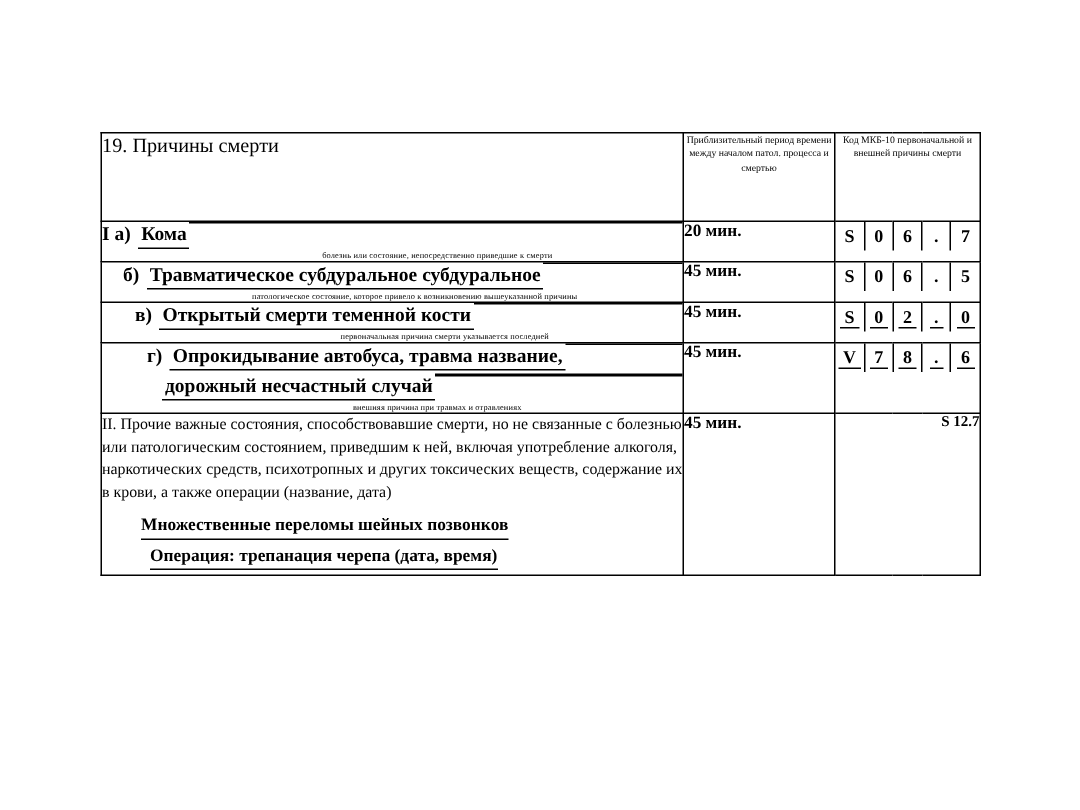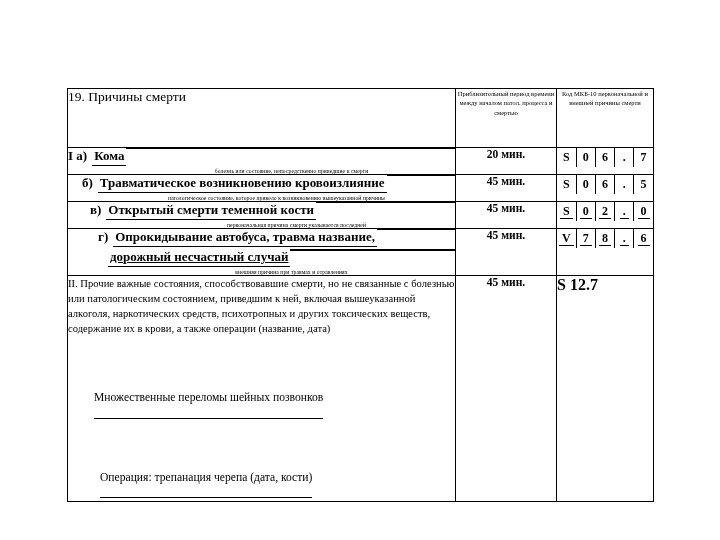--- a/index.html
+++ b/index.html
@@ -99,21 +99,20 @@
   .cause-hint.ind3 { padding-left: 70px; }
   .cause-hint.ind4 { padding-left: 60px; }
 
   .indent-b { padding-left: 14px; }
   .indent-c { padding-left: 22px; }
   .indent-g { padding-left: 30px; }
   .indent-g2 { padding-left: 40px; }
 
   
   .period-cell {
-    text-align: center;
     vertical-align: middle;
     font-size: 11.5px;
     font-weight: bold;
   }
 
   
   .code-cell {
     padding: 0;
     vertical-align: middle;
   }
@@ -135,45 +134,44 @@
   }
   .code-grid td:last-child { border-right: 0; }
   .code-grid.underlined td span {
     border-bottom: 1.6px solid #000;
     padding: 0 3px 0 3px;
     display: inline-block;
     line-height: 1.05;
   }
 
   .code-plain {
-    text-align: left;
-    vertical-align: middle;
-    font-size: 16px;
+    text-align: right;
+    vertical-align: middle;
+    font-size: 10px;
     font-weight: bold;
   }
 
   
   .sec2-cell {
     padding: 7px 10px 6px 10px;
     font-size: 10.6px;
     line-height: 1.42;
     text-align: left;
   }
   .sec2-answers {
     margin-top: 6px;
     padding-left: 26px;
   }
   .sec2-answers div {
-    font-weight: normal;
+    font-weight: bold;
     font-size: 11.6px;
     display: inline-block;
     border-bottom: 1.6px solid #000;
-    padding-bottom: 11px;
+    padding-bottom: 0px;
     margin-bottom: 3px;
-    margin-top: 48px;
   }
   .sec2-answers .row2 { margin-left: 6px; }
 </style>
 </head>
 <body>
 
 <div id="page">
 
   <table class="form-table">
     <colgroup>
@@ -215,21 +213,21 @@
           </tr>
         </tbody>
             </table>
       </td>
     </tr>
 
     <tr>
       <td class="cause-cell">
         <div class="cause-line indent-b">
           <span class="cause-label">б)</span>
-          <span class="cause-text">Травматическое возникновению кровоизлияние</span>
+          <span class="cause-text">Травматическое субдуральное субдуральное</span>
           <span class="cause-rule"></span>
         </div>
         <div class="cause-hint ind2">патологическое состояние, которое привело к возникновению вышеуказанной причины</div>
       </td>
       <td class="period-cell">45 мин.</td>
       <td class="code-cell" colspan="5">
         <table class="code-grid">
           <tbody>
                 <tr>
             <td><span>S</span></td>
@@ -268,21 +266,21 @@
       </td>
     </tr>
 
     <tr>
       <td class="cause-cell">
         <div class="cause-line indent-g">
           <span class="cause-label">г)</span>
           <span class="cause-text">Опрокидывание автобуса, травма название,</span>
           <span class="cause-rule"></span>
         </div>
-        <div class="cause-line indent-g2" style="margin-top:2px;text-decoration:underline;">
+        <div class="cause-line indent-g2" style="margin-top:2px;">
           <span class="cause-text">дорожный несчастный случай</span>
           <span class="cause-rule thick"></span>
         </div>
         <div class="cause-hint ind4">внешняя причина при травмах и отравлениях</div>
       </td>
       <td class="period-cell">45 мин.</td>
       <td class="code-cell" colspan="5">
         <table class="code-grid underlined">
           <tbody>
                 <tr>
@@ -292,24 +290,24 @@
             <td><span>.</span></td>
             <td><span>6</span></td>
           </tr>
         </tbody>
             </table>
       </td>
     </tr>
 
     <tr>
       <td class="sec2-cell">
-        <span>II. Прочие важные состояния, способствовавшие смерти, но не связанные с болезнью или патологическим состоянием, приведшим к ней, включая вышеуказанной алкоголя, наркотических средств, психотропных  и других токсических веществ, содержание их в крови, а также операции (название, дата)</span>
+        <span>II. Прочие важные состояния, способствовавшие смерти, но не связанные с болезнью или патологическим состоянием, приведшим к ней, включая употребление алкоголя, наркотических средств, психотропных  и других токсических веществ, содержание их в крови, а также операции (название, дата)</span>
         <div class="sec2-answers">
           <div>Множественные переломы шейных позвонков</div><br>
-          <div class="row2">Операция: трепанация черепа (дата, кости)</div>
+          <div class="row2">Операция: трепанация черепа (дата, время)</div>
         </div>
       </td>
       <td class="period-cell">45 мин.</td>
       <td class="code-plain" colspan="5">S 12.7</td>
     </tr>
 
   </tbody>
     </table>
 
 </div>

